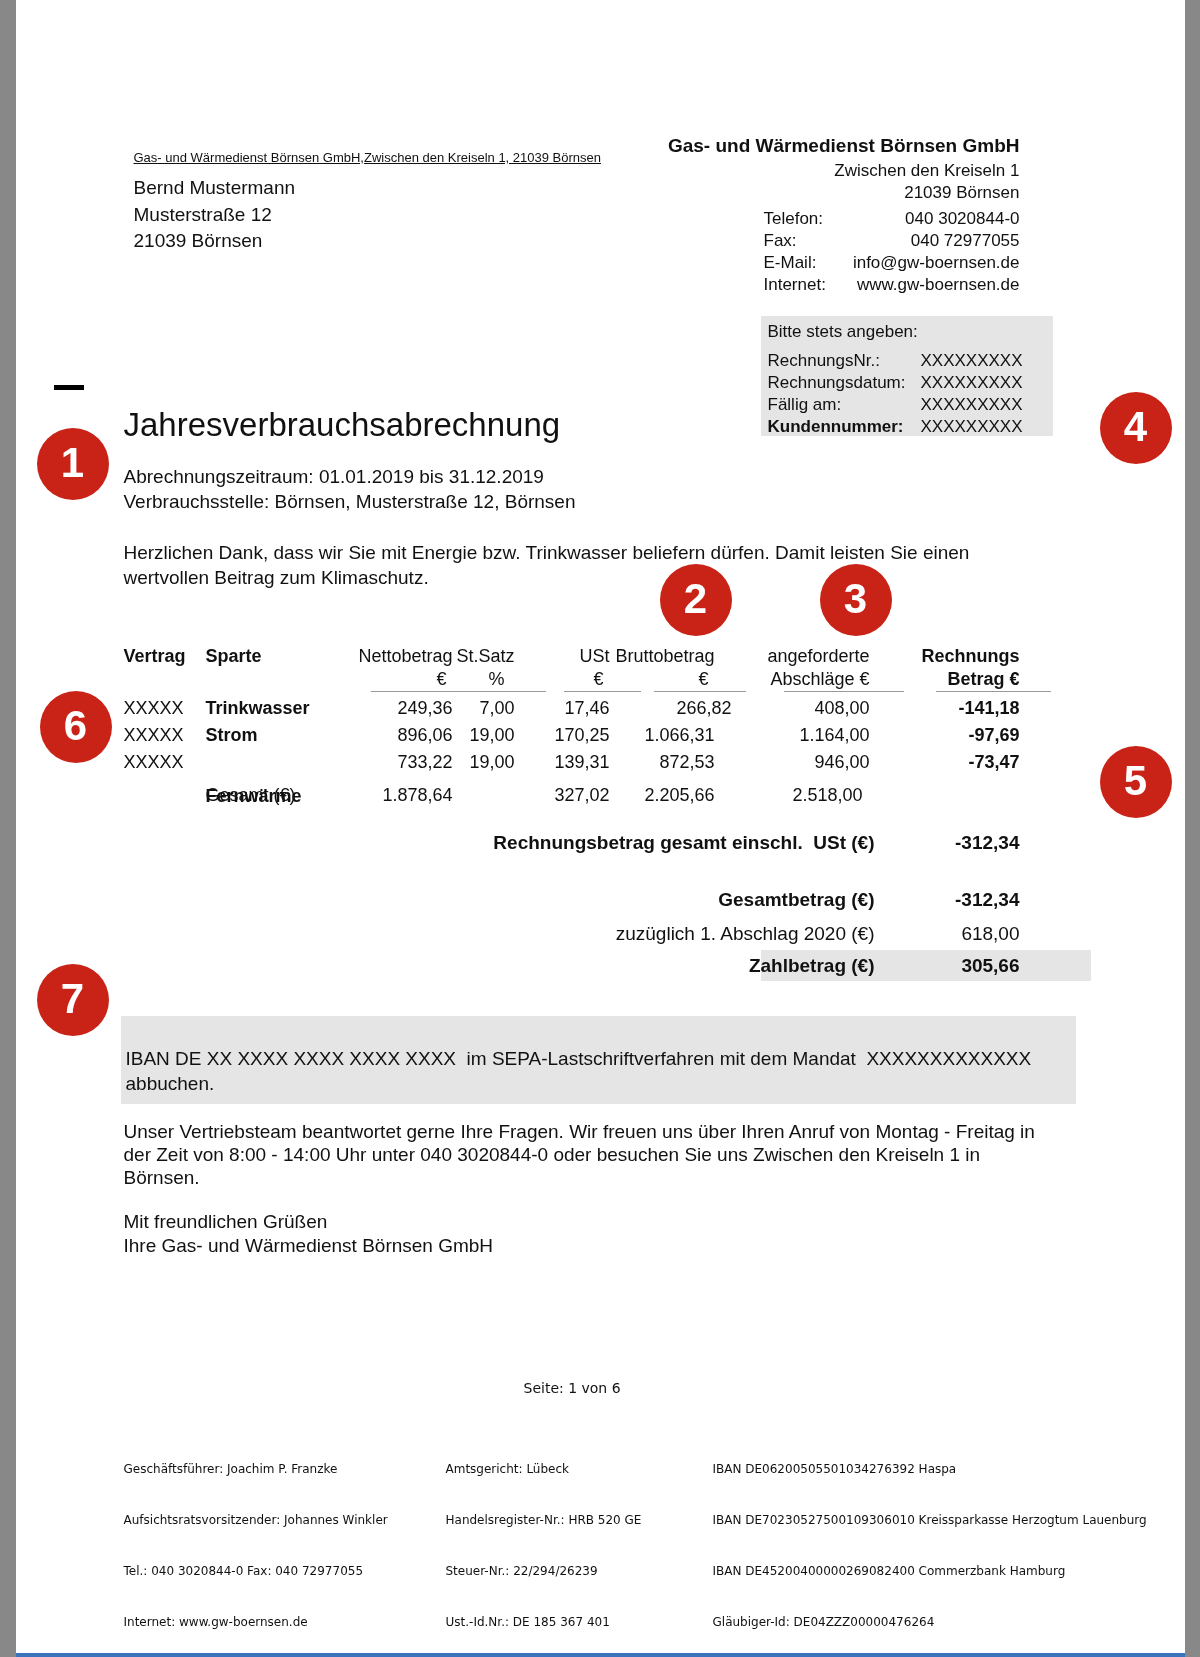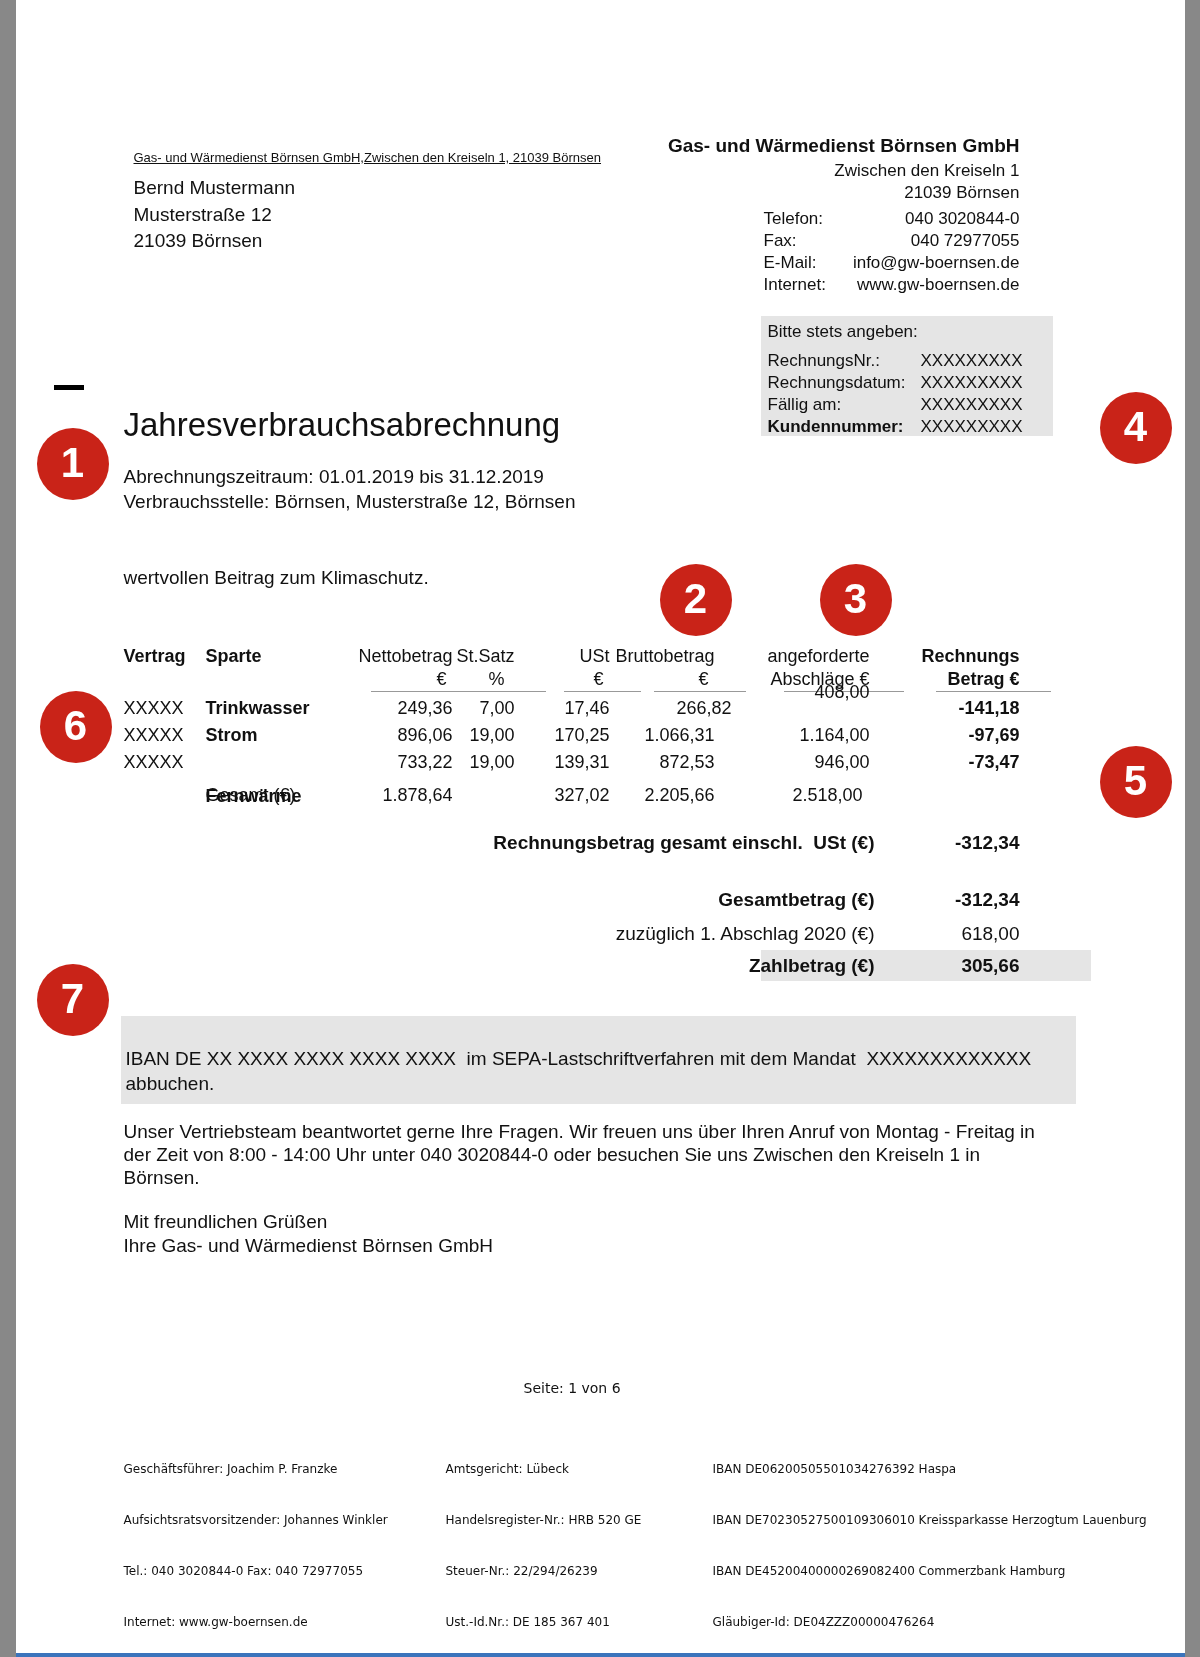--- a/index.html
+++ b/index.html
@@ -55,20 +55,21 @@
   <div class="abs t17" style="left:752px;top:394px">Fällig am:</div>
   <div class="abs t17" style="left:905px;top:394px">XXXXXXXXX</div>
   <div class="abs t17 b" style="left:752px;top:416px">Kundennummer:</div>
   <div class="abs t17" style="left:905px;top:416px">XXXXXXXXX</div>
 
   <div class="dash" style="left:38px;top:385px;width:30px;height:5px"></div>
   <div class="abs t33" style="left:108px;top:406px">Jahresverbrauchsabrechnung</div>
   <div class="abs t19" style="left:108px;top:465px">Abrechnungszeitraum: 01.01.2019 bis 31.12.2019</div>
   <div class="abs t19" style="left:108px;top:490px">Verbrauchsstelle: Börnsen, Musterstraße 12, Börnsen</div>
 
+  <div class="abs t19" style="left:108px;top:541px">Herzlichen Dank, dass wir Sie mit Energie bzw. Trinkwasser beliefern dürfen. Damit leisten Sie einen</div>
   <div class="abs t19" style="left:108px;top:566px">wertvollen Beitrag zum Klimaschutz.</div>
 
   <div class="abs t18 b" style="left:108px;top:645px">Vertrag</div>
   <div class="abs t18 b" style="left:190px;top:645px">Sparte</div>
   <div class="abs t18" style="right:732px;top:645px">Nettobetrag</div>
   <div class="abs t18" style="right:670px;top:645px">St.Satz</div>
   <div class="abs t18" style="right:575px;top:645px">USt</div>
   <div class="abs t18" style="right:470px;top:645px">Bruttobetrag</div>
   <div class="abs t18" style="right:315px;top:645px">angeforderte</div>
   <div class="abs t18 b" style="right:165px;top:645px">Rechnungs</div>
@@ -85,21 +86,21 @@
   <div class="hline" style="left:638px;top:691px;width:92px"></div>
   <div class="hline" style="left:768px;top:691px;width:120px"></div>
   <div class="hline" style="left:920px;top:691px;width:115px"></div>
 
   <div class="abs t18" style="left:108px;top:697px">XXXXX</div>
   <div class="abs t18 b" style="left:190px;top:697px">Trinkwasser</div>
   <div class="abs t18" style="right:732px;top:697px">249,36</div>
   <div class="abs t18" style="right:670px;top:697px">7,00</div>
   <div class="abs t18" style="right:575px;top:697px">17,46</div>
   <div class="abs t18" style="right:453px;top:697px">266,82</div>
-  <div class="abs t18" style="right:315px;top:681px">408,00</div>
+  <div class="abs t18" style="right:315px;top:697px">408,00</div>
   <div class="abs t18 b" style="right:165px;top:697px">-141,18</div>
 
   <div class="abs t18" style="left:108px;top:724px">XXXXX</div>
   <div class="abs t18 b" style="left:190px;top:724px">Strom</div>
   <div class="abs t18" style="right:732px;top:724px">896,06</div>
   <div class="abs t18" style="right:670px;top:724px">19,00</div>
   <div class="abs t18" style="right:575px;top:724px">170,25</div>
   <div class="abs t18" style="right:470px;top:724px">1.066,31</div>
   <div class="abs t18" style="right:315px;top:724px">1.164,00</div>
   <div class="abs t18 b" style="right:165px;top:724px">-97,69</div>

